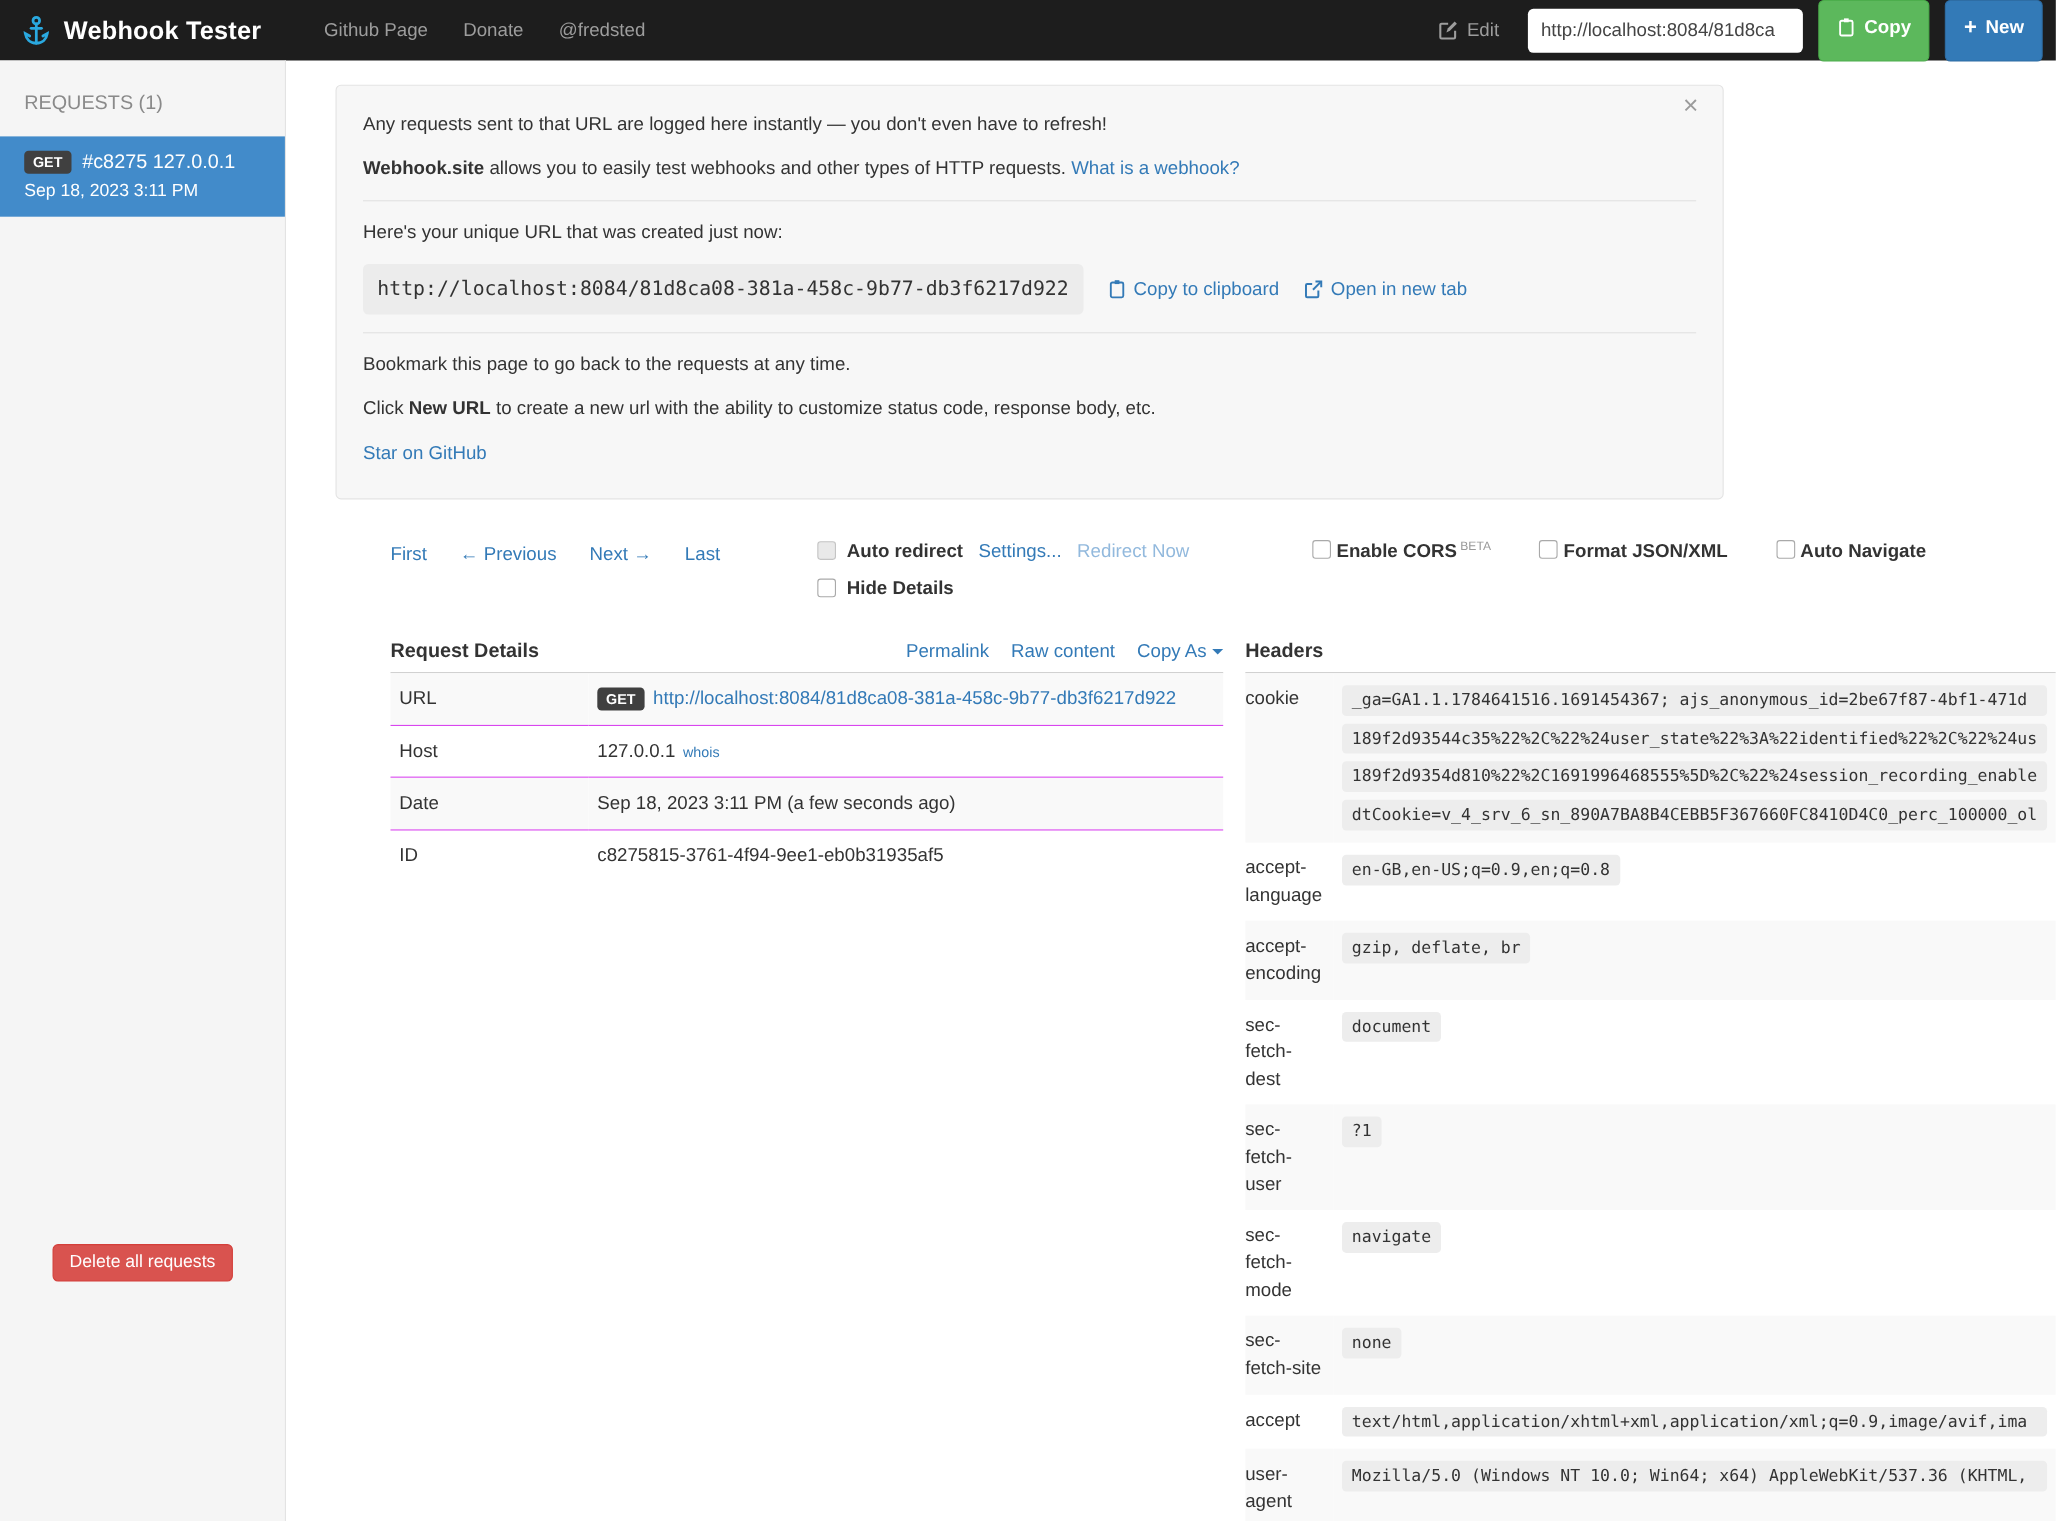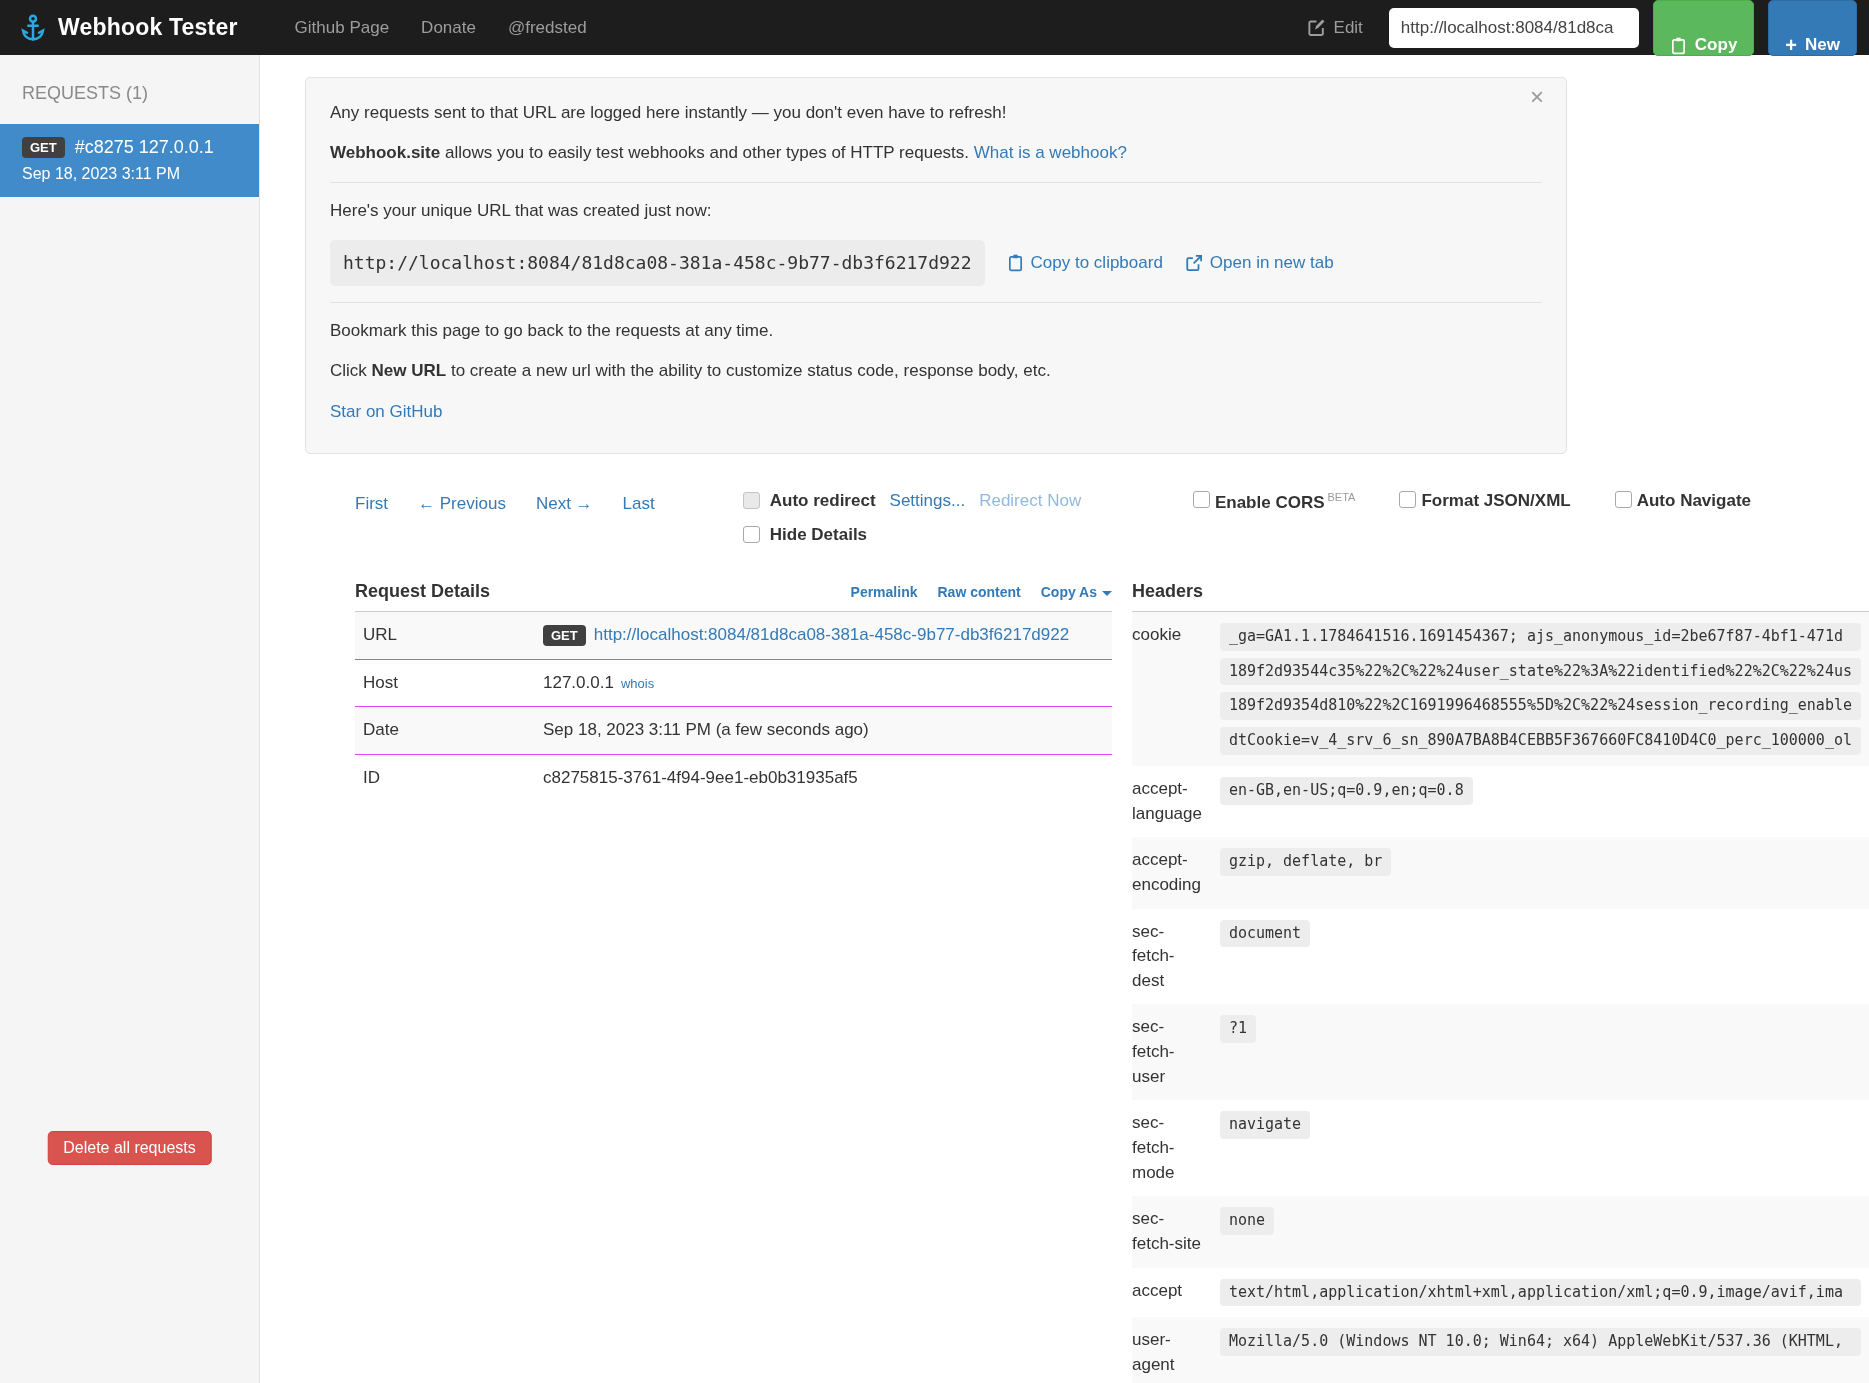--- a/index.html
+++ b/index.html
@@ -14,21 +14,21 @@
   .navbar { height:55px; background:#1d1d1d; display:flex; align-items:center; padding:0 12px 0 18px; }
   .brand { display:flex; align-items:center; gap:10px; }
   .brand-title { color:#fff; font-size:23px; font-weight:bold; letter-spacing:.2px; }
   .nav-links { display:flex; gap:32px; margin-left:57px; }
   .nav-link, .edit-link { color:#9d9d9d; font-size:17px; }
   .nav-right { margin-left:auto; display:flex; align-items:center; gap:14px; }
   .edit-link { display:flex; align-items:center; gap:8px; margin-right:12px; }
   .url-input { width:250px; height:40px; border:0; border-radius:5px; padding:0 12px; font-size:17px; color:#444;
                font-family:"Liberation Sans", sans-serif; }
   .btn { height:56px; border-radius:5px; color:#fff; font-size:17px; font-weight:bold;
-         display:flex; align-items:flex-end; gap:8px; padding:0 16px; cursor:pointer; }
+         display:flex; align-items:flex-start; gap:8px; padding:14px 16px; cursor:pointer; }
   .btn-copy { background:#5cb85c; border:1px solid #4cae4c; }
   .btn-new  { background:#337ab7; border:1px solid #2e6da4; }
   .plus-glyph { font-size:20px; font-weight:bold; line-height:1; }
 
   
   .layout { display:flex; height:1328px; }
   .sidebar { width:260px; flex:none; background:#f5f5f5; border-right:1px solid #e3e3e3; position:relative; }
   .sidebar-heading { color:#8a8a8a; font-size:18px; padding:28px 22px 20px 22px; }
   .request-item { background:#428bca; color:#fff; padding:13px 22px 14px; cursor:pointer; }
   .request-line1 { display:flex; align-items:center; gap:10px; }
@@ -68,21 +68,21 @@
   .toggle { display:flex; align-items:flex-start; gap:9px; }
   .sup-beta { font-size:11px; color:#999; vertical-align:super; margin-left:3px; font-weight:normal; }
 
   
   .columns { display:flex; gap:20px; margin:36px 0 0 50px; }
   .left-col { width:757px; flex:none; }
   .right-col { flex:1; min-width:0; overflow:hidden; }
   .col-head { display:flex; align-items:baseline; border-bottom:1px solid #ccc; padding-bottom:9px; }
   .col-title { font-size:18px; font-weight:bold; }
   .col-links { margin-left:auto; display:flex; gap:20px; }
-  .col-link { color:#337ab7; font-size:14px; font-weight:bold; }
+  .col-link { color:#337ab7; font-size:17px; font-weight:normal; }
   .caret { display:inline-block; width:0; height:0; border-left:5px solid transparent;
     border-right:5px solid transparent; border-top:5px solid #337ab7; margin-left:5px; vertical-align:middle; }
   table { width:100%; border-collapse:collapse; font-size:17px; }
   tbody tr:nth-child(odd) { background:#f9f9f9; }
   td { padding:11px 8px; vertical-align:top; line-height:1.45; }
   .dt-table td.lbl { width:180px; }
   .hd-table td.lbl { width:105px; padding-left:0; word-wrap:break-word; overflow-wrap:break-word; }
   .dt-table tr + tr { border-top:1px solid #d946ef; }
   .whois { font-size:13px; color:#337ab7; margin-left:7px; }
   .url-cell-link { color:#337ab7; }

